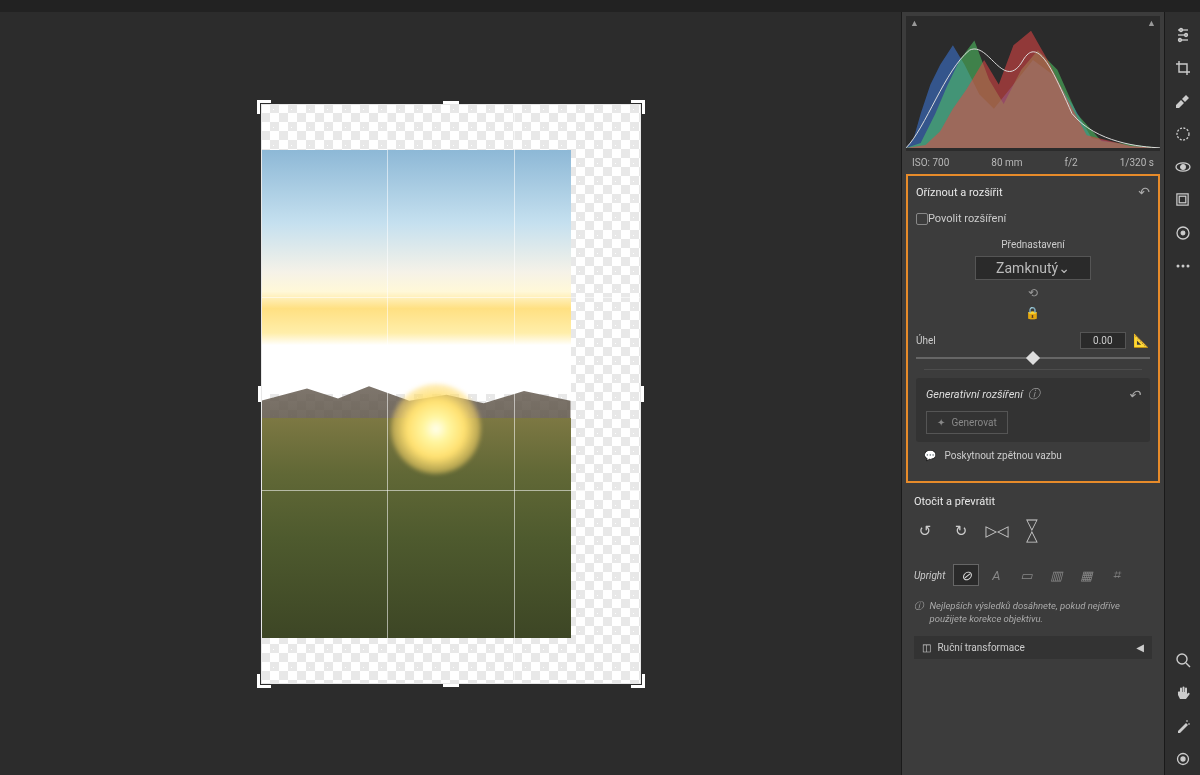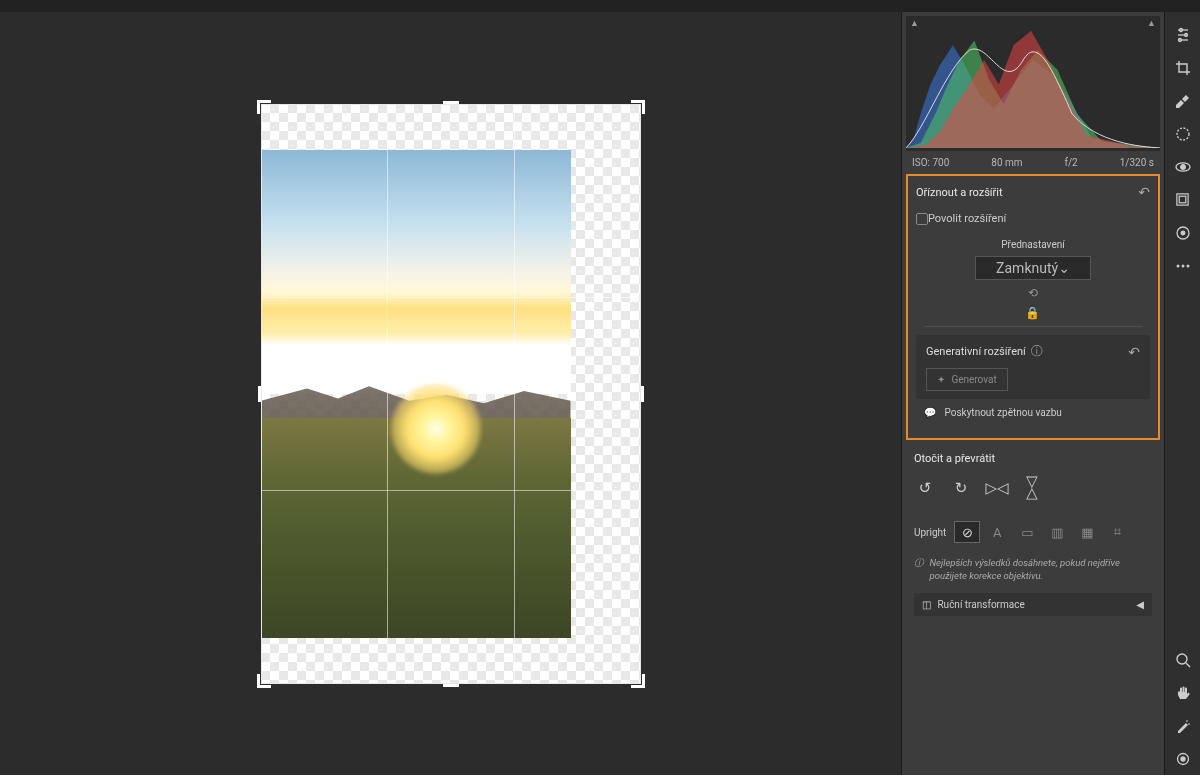--- a/index.html
+++ b/index.html
@@ -63,26 +63,26 @@
 .lbl { color:#ccc; font-size:10px; flex-shrink:0; }
 .select { flex:1; background:#2a2a2a; border:1px solid #555; color:#bbb; padding:3px 20px; font-size:14px; display:flex; justify-content:space-between; align-items:center; }
 .mini-icn { color:#999; font-size:12px; cursor:pointer; }
 .slider-wrap { padding:8px 0; }
 .slider-head { display:flex; justify-content:space-between; align-items:center; }
 .slider-val { width:46px; background:#2a2a2a; border:1px solid #555; color:#ccc; font-size:10px; text-align:center; padding:2px;}
 .slider-track { position:relative; height:2px; background:#666; margin-top:8px; }
 .slider-thumb { position:absolute; left:50%; top:-4px; width:10px; height:10px; background:#ddd; transform:translateX(-50%) rotate(45deg); }
 .level-icn { color:#999; font-size:13px; }
 .gen-box { background:#333333; border-radius:3px; padding:8px 10px; margin-top:8px;}
-.gen-head { display:flex; justify-content:space-between; color:#ddd; font-size:11px; margin-bottom:8px; align-items:center; }
+.gen-head { display:flex; justify-content:space-between; color:#ddd; font-size:11px; margin-bottom:8px; align-items:center;font-style:italic; }
 .gen-btn { display:inline-flex; gap:6px; align-items:center; border:1px solid #555; padding:5px 10px; color:#888; font-size:10px; cursor:pointer; }
 .feedback { display:flex; gap:8px; align-items:center; padding:8px 8px 10px; color:#ccc; font-size:10px;}
 .rotate-row { display:flex; gap:14px; padding:4px 8px 12px; }
 .rot-btn { width:22px; height:22px; display:flex; align-items:center; justify-content:center; color:#ccc; cursor:pointer; font-size:15px; }
-.geo-row { display:flex; align-items:center; gap:4px; padding:6px 8px 10px; }
+.geo-row { display:flex; align-items:center; gap:4px; padding:6px 8px 10px;font-style:italic; }
 .geo-btn { width:26px; height:22px; border:1px solid transparent; display:flex; align-items:center; justify-content:center; color:#888; cursor:pointer; font-size:13px; }
 .geo-btn.active { border:1px solid #666; background:#2a2a2a; color:#ddd; }
 .info-txt { display:flex; gap:6px; padding:4px 8px 10px; color:#aaa; font-size:9.5px; font-style:italic; line-height:1.35; }
 .transbtn { display:flex; align-items:center; justify-content:space-between; background:#333; padding:6px 8px; margin:0 8px 4px; font-size:10px; color:#ccc; }
 .eye { color:#888; font-size:12px; }
 .toolstrip { width:36px; background:#2f2f2f; border-left:1px solid #1a1a1a; display:flex; flex-direction:column; align-items:center; padding-top:6px; gap:0; }
 .tool { width:36px; height:33px; display:flex; align-items:center; justify-content:center; color:#bbb; cursor:pointer; }
 .toolspacer { flex:1; }
 hr.div { border:0; border-top:1px solid #4d4d4d; margin:2px 8px; }
 </style>
@@ -148,20 +148,32 @@
        </label>
        <div class="field-row">
          <span class="lbl">Přednastavení</span>
          <div class="select">
            <span>Zamknutý</span>
            <span>⌄</span>
          </div>
          <span class="mini-icn">⟲</span>
          <span class="mini-icn">🔒</span>
        </div>
+       <div class="slider-wrap">
+         <div class="slider-head">
+           <span class="lbl">Úhel</span>
+           <div style="display:flex;gap:8px;align-items:center">
+             <input class="slider-val" value="0.00" style="">
+             <span class="level-icn">📐</span>
+           </div>
+         </div>
+         <div class="slider-track">
+           <div class="slider-thumb"></div>
+         </div>
+       </div>
        <hr class="div">
        <div class="gen-box">
          <div class="gen-head">
            <span style="display:flex;gap:5px;align-items:center">
              <span>Generativní rozšíření</span>
              <span class="mini-icn">ⓘ</span>
            </span>
            <span class="reset-icn">↶</span>
          </div>
          <div class="gen-btn">

